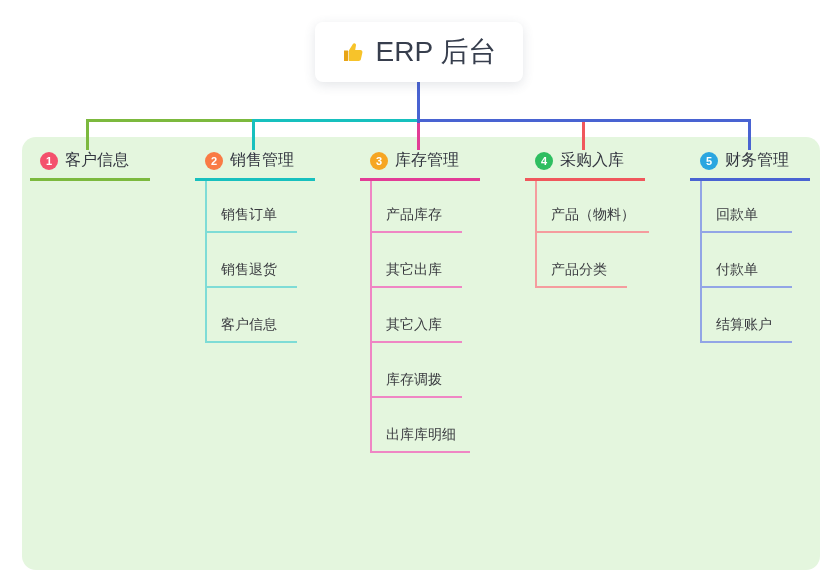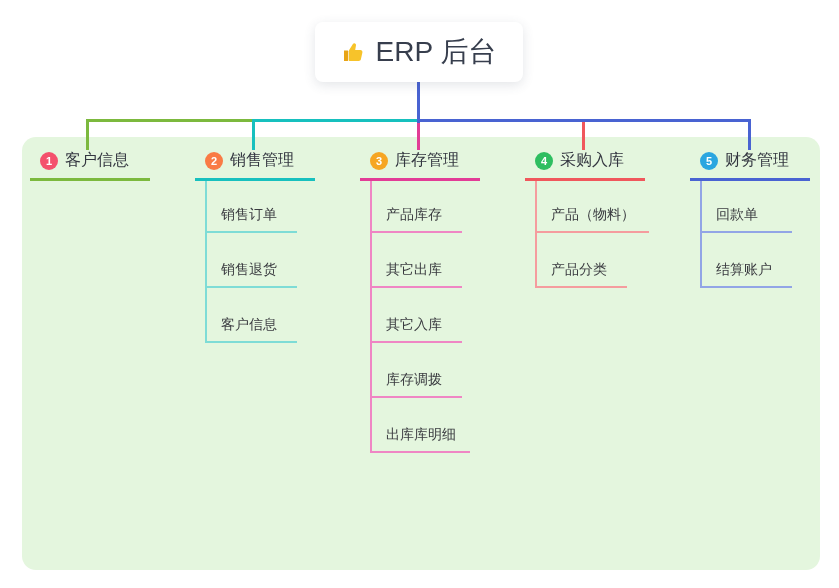--- a/index.html
+++ b/index.html
@@ -143,17 +143,18 @@
     </ul>
   </div>
 
   <div class="branch col-4" style="--accent: #4963d2; --accent-light: #92a5e6; --badge: #2ba6e0;">
     <div class="branch-header">
       <span class="badge">5</span>
       <span>财务管理</span>
     </div>
     <ul class="children">
       <li>回款单</li>
+      <li>付款单</li>
       <li>结算账户</li>
     </ul>
   </div>
 
 </div>
 
 </body></html>

